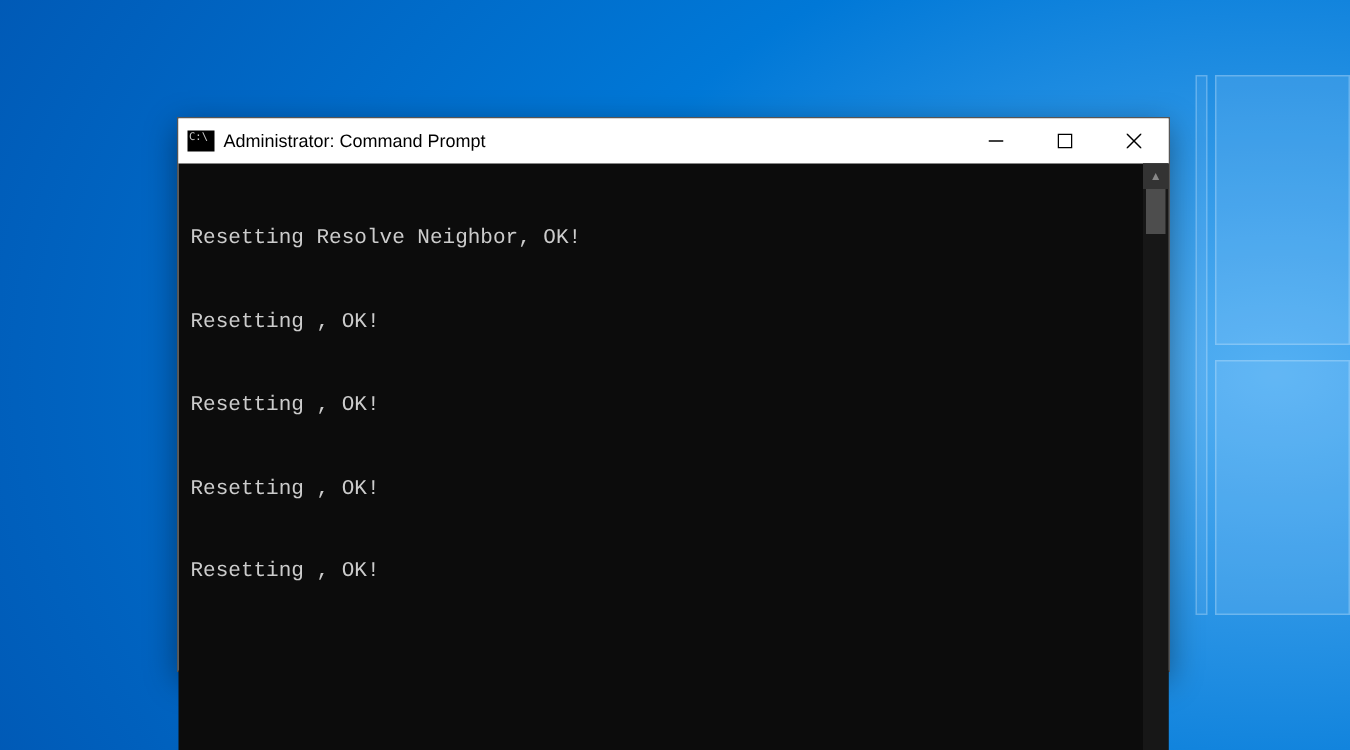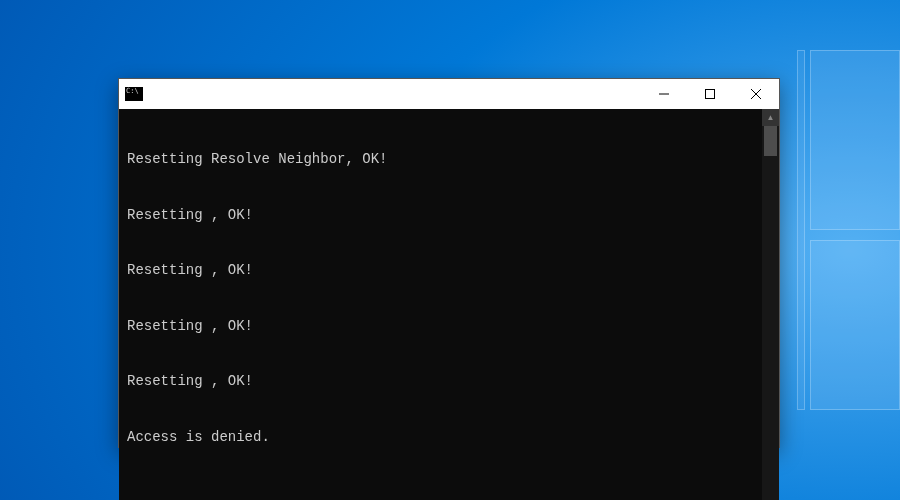--- a/index.html
+++ b/index.html
@@ -128,20 +128,21 @@
 <div class="wallpaper">
   <div class="beam beam1"></div>
   <div class="beam beam2"></div>
   <div class="beam beam3"></div>
 </div>
 
 <div class="window">
 
   <div class="titlebar">
     <div class="titlebar-icon"></div>
+    <span class="titlebar-title">Administrator: Command Prompt</span>
     <div class="spacer"></div>
     <div class="winbtn">
       <svg viewBox="0 0 10 10">
           <line x1="0" y1="5" x2="10" y2="5" stroke="#000" stroke-width="1"></line>
         </svg>
     </div>
     <div class="winbtn">
       <svg viewBox="0 0 10 10">
           <rect x="0.5" y="0.5" width="9" height="9" fill="none" stroke="#000" stroke-width="1"></rect>
         </svg>
@@ -154,21 +155,20 @@
     </div>
   </div>
 
   <div class="terminal-area">
     <div class="terminal">
       <span class="line">Resetting Resolve Neighbor, OK!</span>
       <span class="line">Resetting , OK!</span>
       <span class="line">Resetting , OK!</span>
       <span class="line">Resetting , OK!</span>
       <span class="line">Resetting , OK!</span>
-      <span class="line">Access is denied.</span>
       
       
       
       
       
       
       
       
       
       

